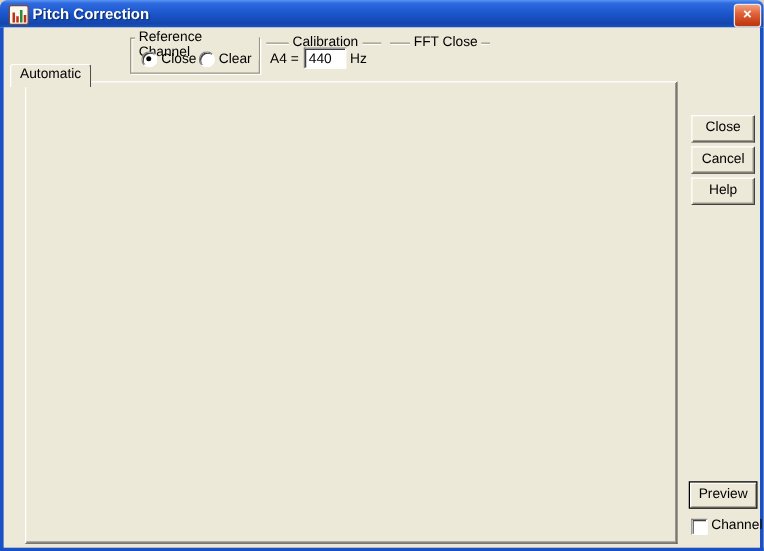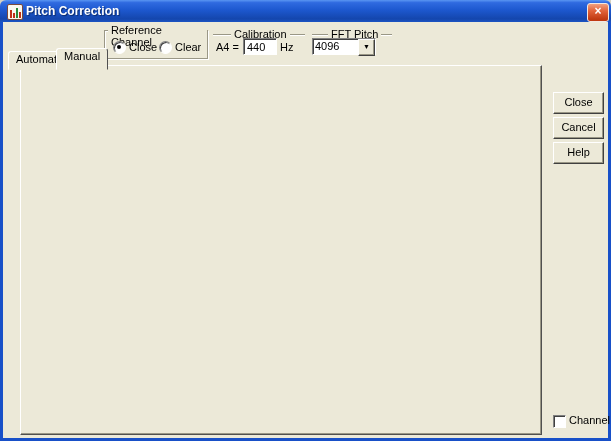--- a/index.html
+++ b/index.html
@@ -84,29 +84,24 @@
   <span class="abs" style="left:175px;top:41px">Clear</span>
 
   <div class="abs hline" style="left:213px;top:34px;width:92px">
     <span class="hlegend" style="left:18px">Calibration</span>
   </div>
   <span class="abs" style="left:216px;top:41px">A4 =</span>
   <input class="abs textinput" style="left: 243px; top: 38px; width: 26px; height: 13px;" value="440">
   <span class="abs" style="left:280px;top:41px">Hz</span>
 
   <div class="abs hline" style="left:312px;top:34px;width:80px">
-    <span class="hlegend" style="left:16px">FFT Pitch</span>
-  </div>
-  <div class="abs textinput" style="left:312px;top:38px;width:58px;height:13px;padding:1px 2px">
-    <span>4096</span>
-    <div class="btn" style="position:absolute;right:0;top:0;width:15px;height:15px;line-height:14px;font-size:7px"><span>▼</span></div>
+    <span class="hlegend" style="left:16px">FFT Close</span>
   </div>
 
   <div class="abs tab" style="left:8px;top:51px">Automatic</div>
-  <div class="abs tab active" style="left:56px;top:48px">Manual</div>
 
   <div id="panel" class="abs raised"></div>
   <div id="slate" class="abs"></div>
 
   <span class="abs chartlabel" style="left:40px;top:73px">Pitch Reference</span>
   <div class="abs" style="left:360px;top:77px;width:11px;height:7px;background:#b01810;border:1px solid #000"></div>
   <span class="abs chartlabel" style="left:375px;top:74px;font-weight:normal">Pitch Profile</span>
   <div class="abs" style="left:424px;top:77px;width:11px;height:7px;background:#1a8a34;border:1px solid #000"></div>
   <span class="abs chartlabel" style="left:439px;top:74px;font-weight:normal">Pitch Correction</span>
   <span class="abs axis-note" style="left:495px;top:74px;color:#b8bcc8;font-size:10px">Note</span>
@@ -260,20 +255,21 @@
   <div class="abs checkbox" style="left:36px;top:401px"></div>
   <span class="abs" style="left:52px;top:401px">Splines</span>
   <div class="abs btn" style="left:97px;top:398px;width:44px;height:17px;line-height:15px">Clear</div>
 
   <div class="abs sunken" style="left:418px;top:389px;width:116px;height:22px;background:#ece9d8"></div>
 
   <div class="abs btn" style="left:553px;top:92px;width:49px;height:20px">Close</div>
   <div class="abs btn" style="left:553px;top:117px;width:49px;height:20px">Cancel</div>
   <div class="abs btn" style="left:553px;top:142px;width:49px;height:20px">Help</div>
 
+  <div class="abs btn default" style="left:551px;top:385px;width:53px;height:20px">Preview</div>
   <div class="abs checkbox" style="left:553px;top:415px"></div>
   <span class="abs" style="left:569px;top:414px">Channel</span>
 
 <span class="abs axis-note" style="left: 24px; top: 93px; width: 22px; text-align: right;">A4</span>
     <span class="abs axis-note" style="left: 487px; top: 93px;">A4</span>
     <span class="abs axis-note" style="left: 24px; top: 113.5px; width: 22px; text-align: right;">E4</span>
     <span class="abs axis-note" style="left: 487px; top: 113.5px;">E4</span>
     <span class="abs axis-note" style="left: 24px; top: 134px; width: 22px; text-align: right;">B3</span>
     <span class="abs axis-note" style="left: 487px; top: 134px;">B3</span>
     <span class="abs axis-note" style="left: 24px; top: 154.5px; width: 22px; text-align: right;">F#3</span>

